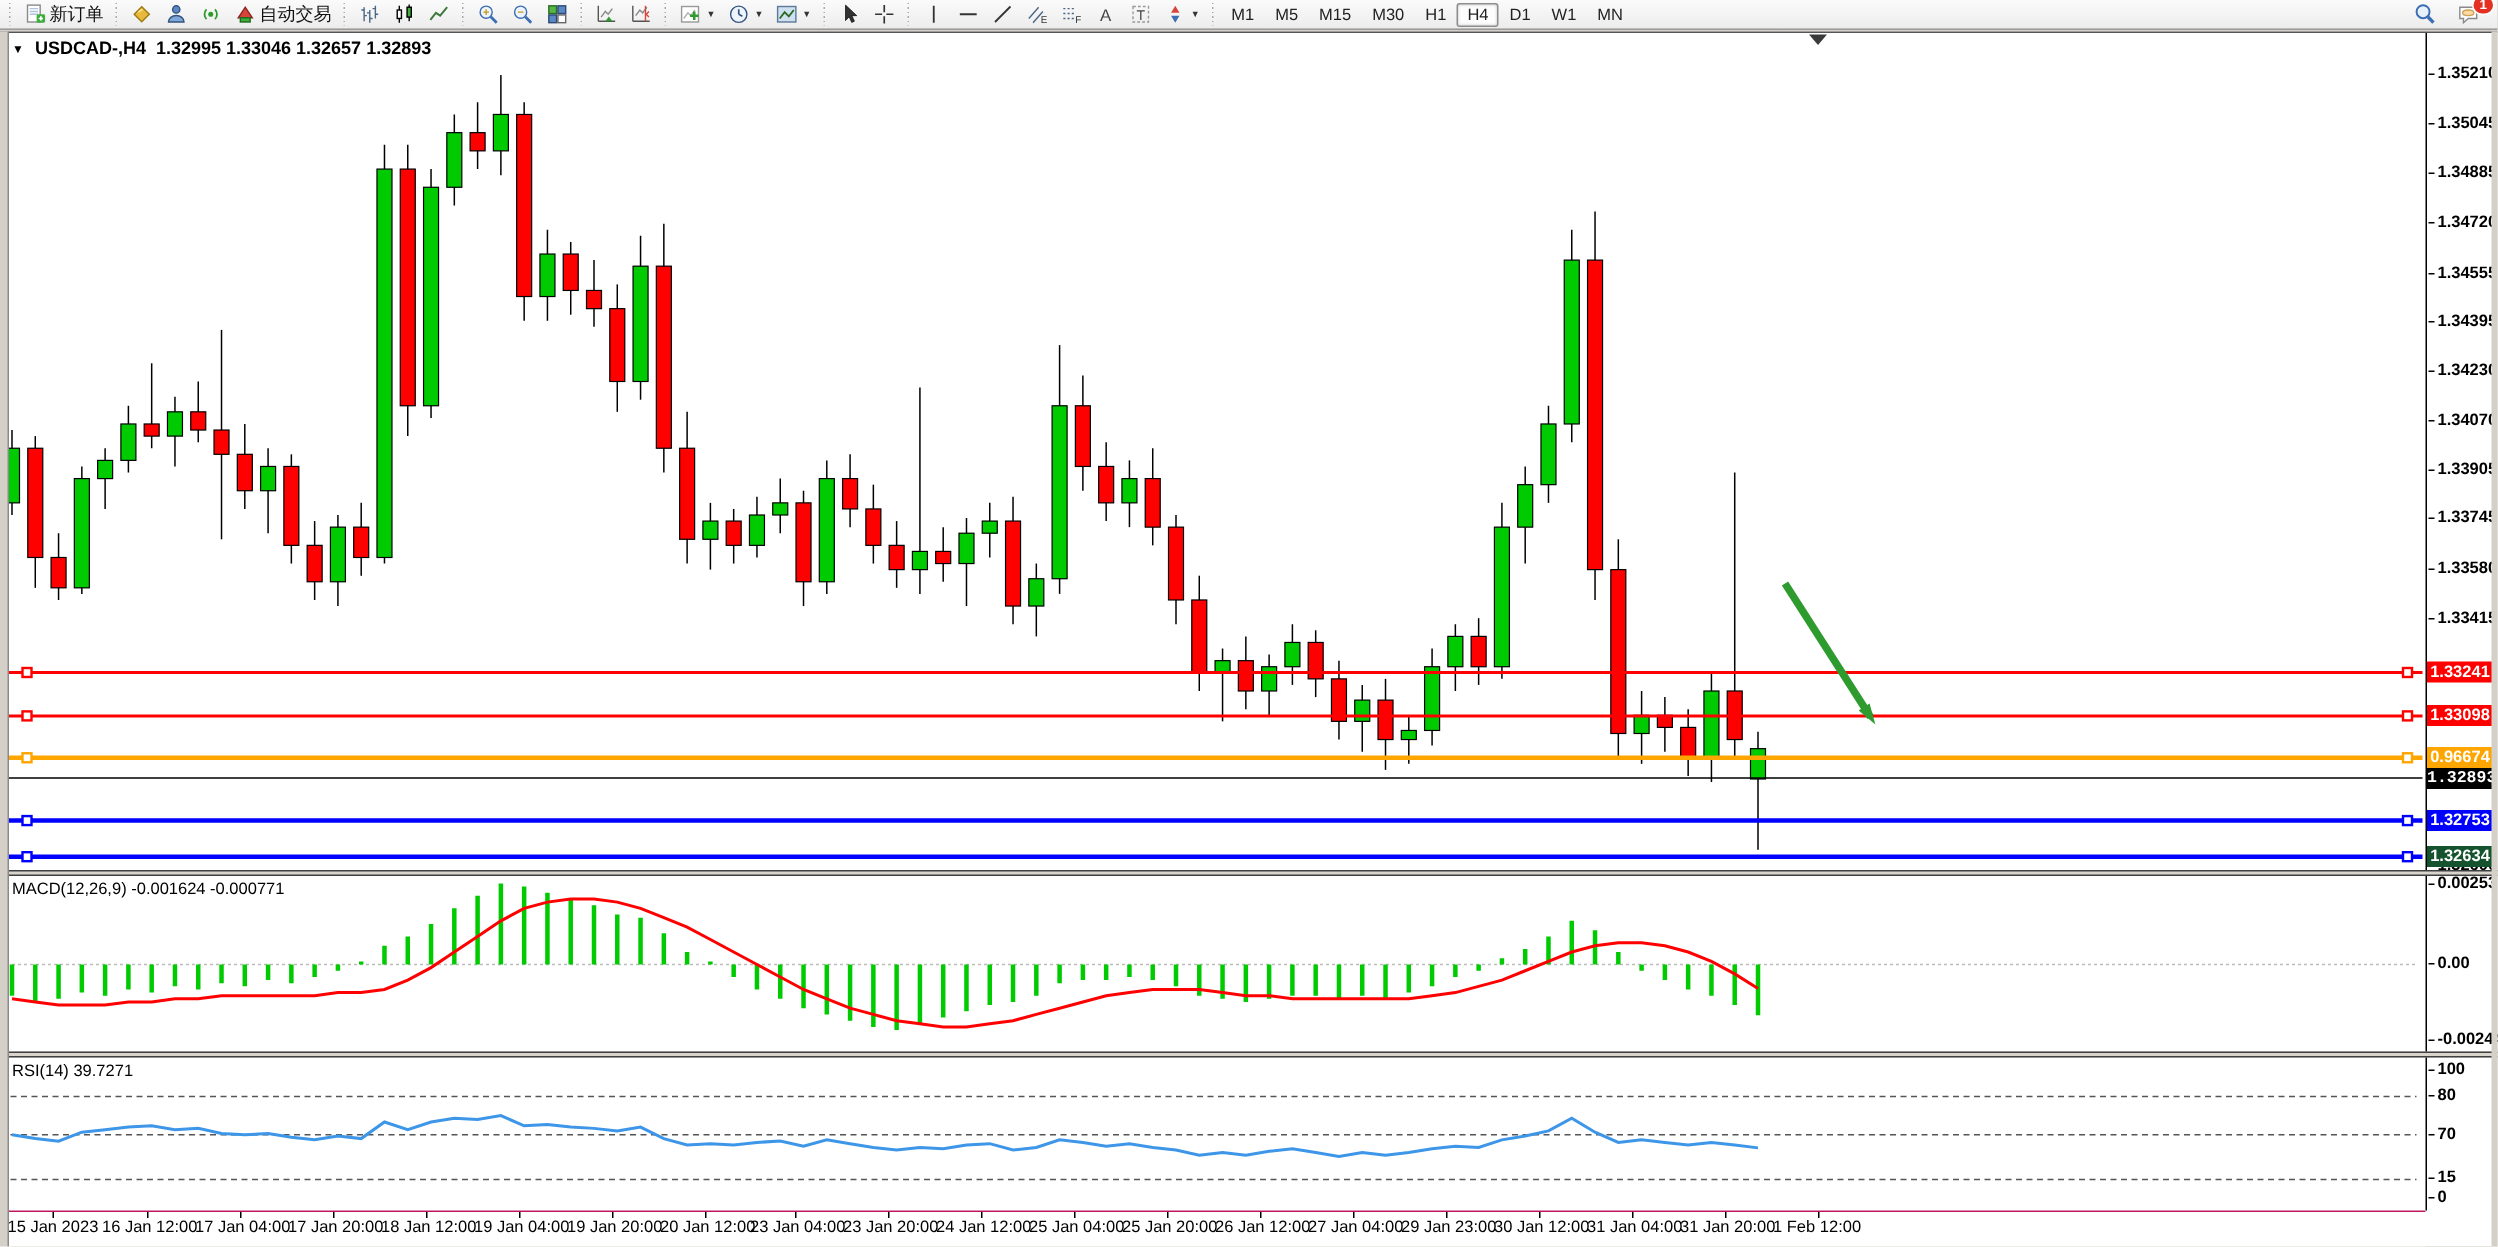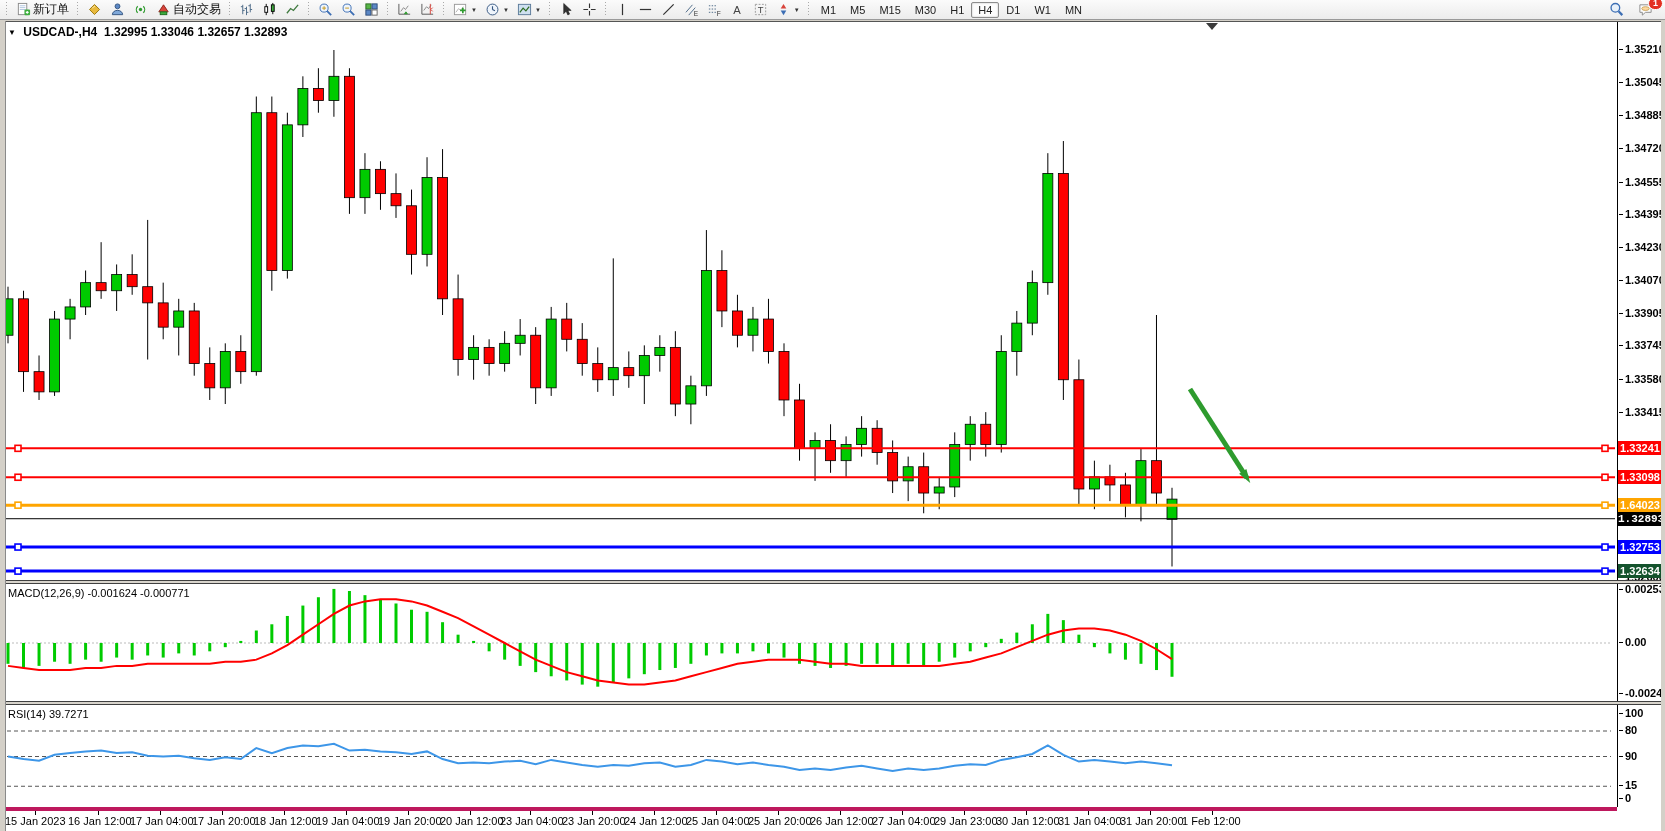--- a/index.html
+++ b/index.html
@@ -46,21 +46,21 @@
   
   .price-axis{position:absolute;left:1617px;top:22px;width:44px;height:785px;background:#fff;
               border-left:1px solid #000;box-sizing:border-box;z-index:12;}
   .axis-tick{position:absolute;left:1px;font-size:11px;font-weight:bold;color:#000;
              padding-left:6px;white-space:nowrap;}
   .axis-tick::before{content:"";position:absolute;left:0;top:50%;width:4px;height:1px;background:#000;}
   .price-tag{position:absolute;left:0;width:44px;height:14px;line-height:14px;font-size:11px;
              font-weight:bold;color:#fff;text-align:center;z-index:14;}
   
   .time-axis{position:absolute;left:0;top:807px;width:1617px;height:24px;background:#fff;
-             border-top:4px solid #be185d;box-sizing:border-box;z-index:12;}
+             border-top:1px solid #be185d;box-sizing:border-box;z-index:12;}
   .time-label{position:absolute;top:4px;font-size:11px;color:#000;white-space:nowrap;}
   .time-tick{position:absolute;top:0;width:1px;height:4px;background:#000;}
 </style>
 </head>
 <body>
 
 <div class="toolbar" id="toolbar">
     <div class="tb-sep"></div>
     <div class="tb-btn">
       <span>
@@ -601,30 +601,30 @@
     <div class="axis-tick" style="top: 185.875px;">1.34395</div>
     <div class="axis-tick" style="top: 219.254px;">1.34230</div>
     <div class="axis-tick" style="top: 251.622px;">1.34070</div>
     <div class="axis-tick" style="top: 285.002px;">1.33905</div>
     <div class="axis-tick" style="top: 317.37px;">1.33745</div>
     <div class="axis-tick" style="top: 350.749px;">1.33580</div>
     <div class="axis-tick" style="top: 384.128px;">1.33415</div>
     <div class="axis-tick" style="top: 549.003px;">1.32600</div>
     <div class="price-tag" style="top: 419.329px; background: rgb(255, 0, 0);">1.33241</div>
     <div class="price-tag" style="top: 448.258px; background: rgb(255, 0, 0);">1.33098</div>
-    <div class="price-tag" style="top: 476.175px; background: rgb(255, 165, 0);">1.64023</div>
+    <div class="price-tag" style="top: 476.175px; background: rgb(255, 165, 0);">0.96674</div>
     <div class="price-tag" style="top: 489.729px; background: rgb(0, 0, 0); font-family: Liberation Mono, monospace;">1.32893</div>
     <div class="price-tag" style="top: 518.051px; background: rgb(0, 0, 255);">1.32753</div>
     <div class="price-tag" style="top: 542.125px; background: #14532d;">1.32634</div>
     <div class="axis-tick" style="top: 561.355px;">0.002531</div>
     <div class="axis-tick" style="top: 614px;">0.00</div>
     <div class="axis-tick" style="top: 664.918px;">-0.002448</div>
     <div class="axis-tick" style="top: 685px;">100</div>
     <div class="axis-tick" style="top: 702px;">80</div>
-    <div class="axis-tick" style="top: 727.5px;">90</div>
+    <div class="axis-tick" style="top: 727.5px;">70</div>
     <div class="axis-tick" style="top: 757.25px;">15</div>
     <div class="axis-tick" style="top: 770px;">0</div>
   </div>
 <div class="time-axis" id="time-axis">
     <div class="time-tick" style="left: 35px;"></div>
     <div class="time-label" style="left: 5px;">15 Jan 2023</div>
     <div class="time-tick" style="left: 98px;"></div>
     <div class="time-label" style="left: 68px;">16 Jan 12:00</div>
     <div class="time-tick" style="left: 160px;"></div>
     <div class="time-label" style="left: 130px;">17 Jan 04:00</div>

